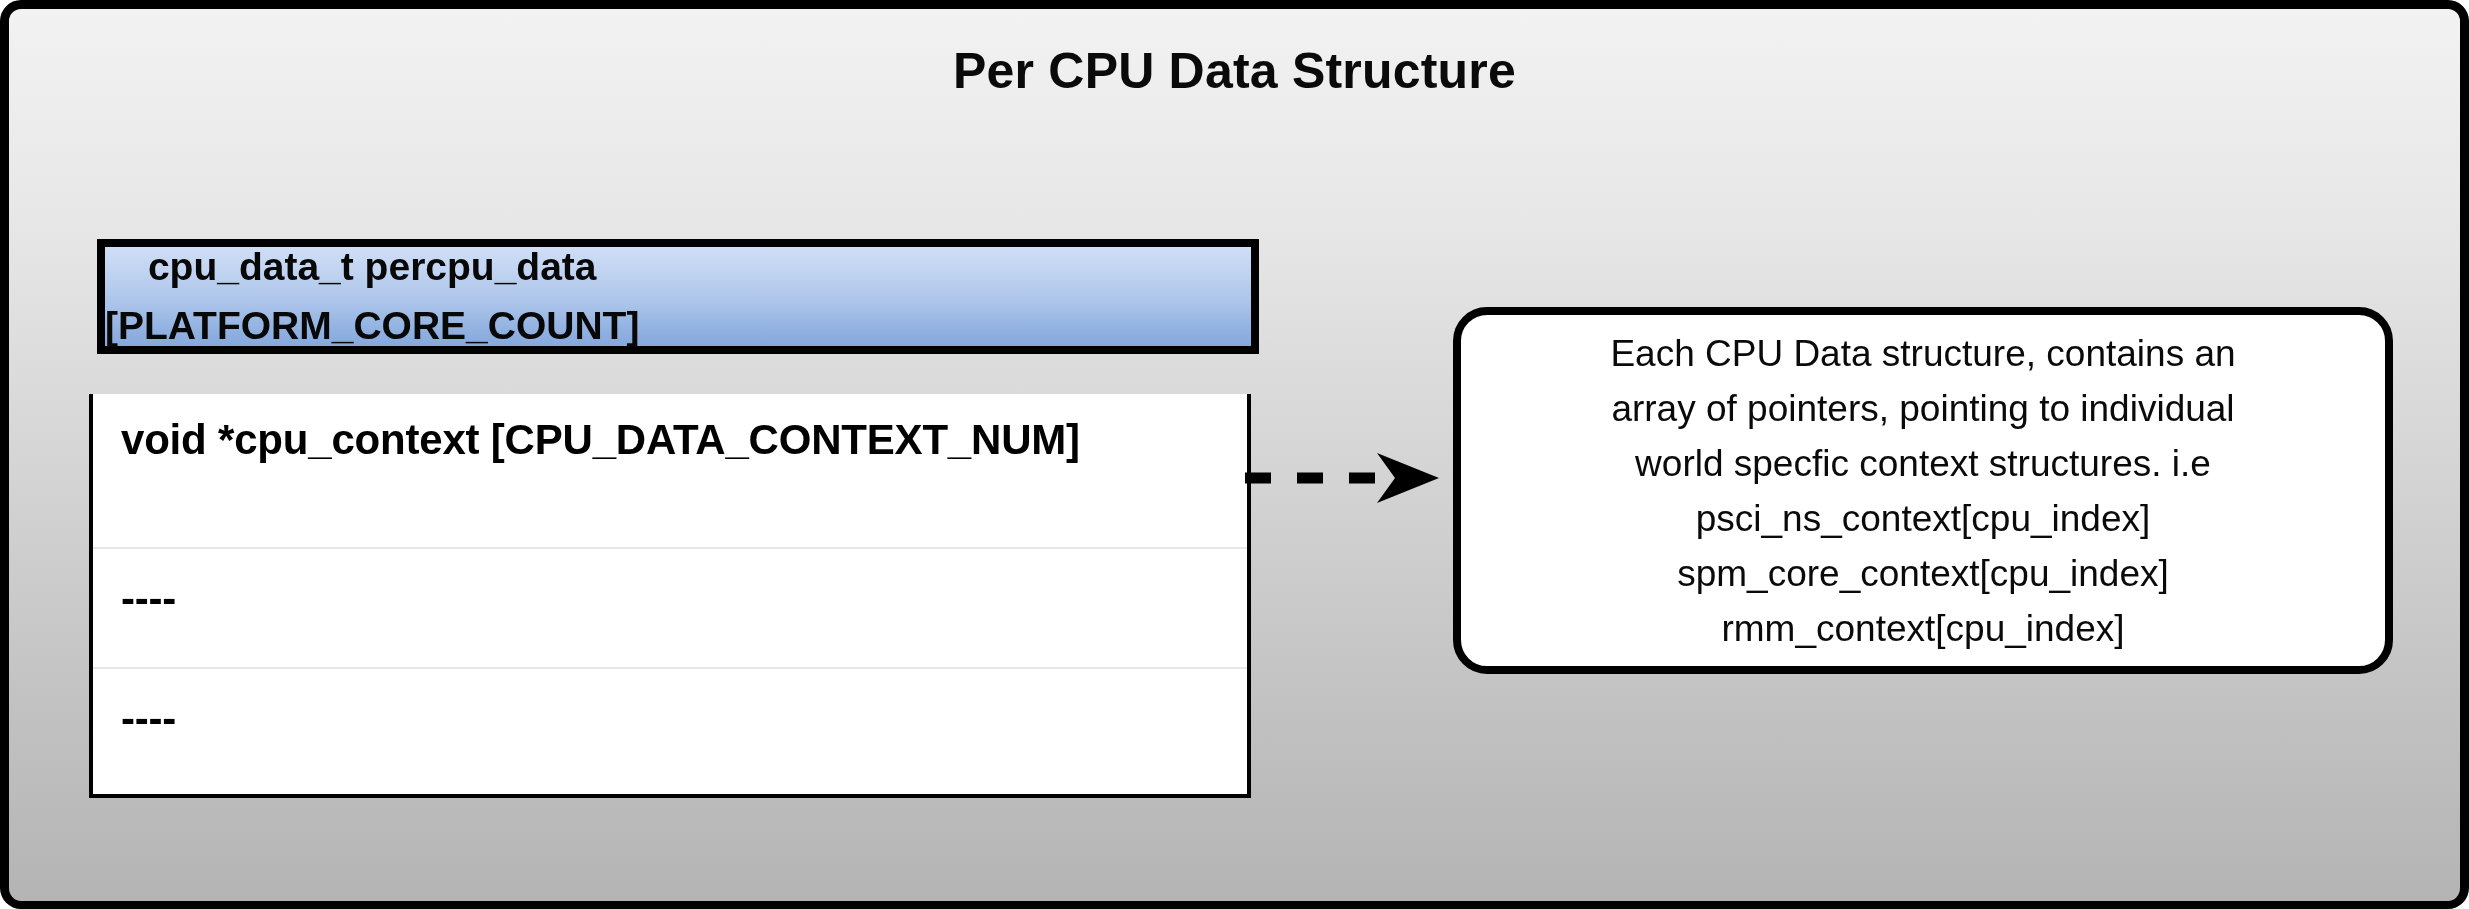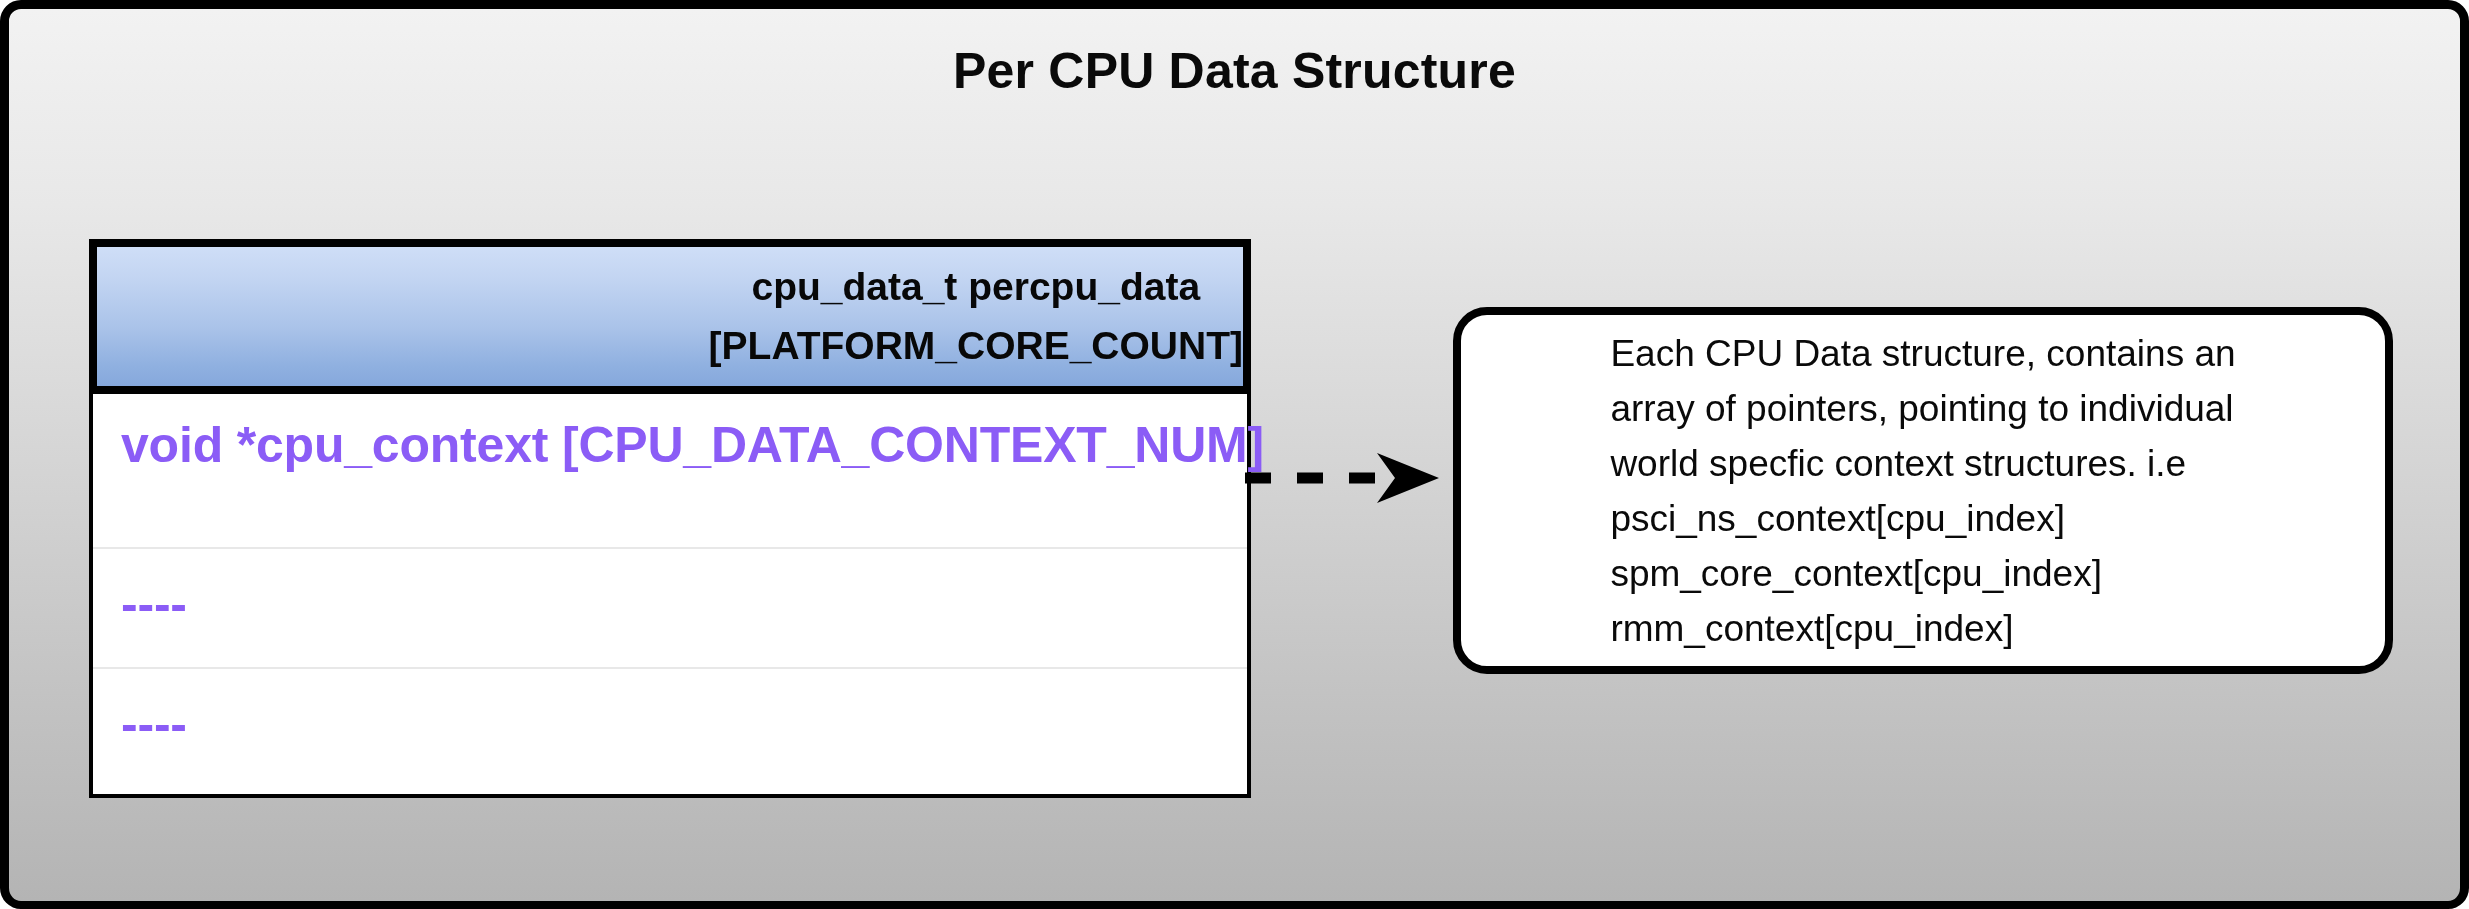--- a/index.html
+++ b/index.html
@@ -43,30 +43,30 @@
     position: absolute;
     left: 80px;
     top: 230px;
     width: 1162px;
     height: 559px;
     box-sizing: border-box;
   }
 
   #struct-header {
     position: absolute;
-    left: 0;
+    left: 8px;
     top: 0;
     width: 1162px;
-    height: 155px;
+    height: 115px;
     box-sizing: border-box;
     border: 8px solid #000000;
     background: linear-gradient(to bottom, #cfdef7 0%, #c3d5f2 22%, #aac3e9 58%, #8fb0e0 86%, #86a8dc 100%);
     display: flex;
     align-items: center;
-    justify-content: flex-end;
+    justify-content: flex-start;
   }
 
   #struct-header-text {
     font-family: "Liberation Sans", sans-serif;
     font-size: 39px;
     font-weight: bold;
     color: #080808;
     text-align: center;
     line-height: 59px;
     white-space: pre-line;
@@ -93,23 +93,23 @@
 
   .struct-row + .struct-row {
     border-top: 2px solid #e8e8e8;
   }
 
   .struct-row-label {
     position: absolute;
     left: 28px;
     top: 22px;
     font-family: "Liberation Sans", sans-serif;
-    font-size: 50px;
+    font-size: 42px;
     font-weight: bold;
-    color: #8b5cf6;
+    color: #000000;
     white-space: nowrap;
     letter-spacing: -0.2px;
   }
 
   .struct-row.r1 { height: 153px; }
   .struct-row.r2 { height: 120px; }
   .struct-row.r3 { height: 127px; }
 
   .struct-row.r2 .struct-row-label,
   .struct-row.r3 .struct-row-label { top: 26px; }
@@ -137,20 +137,21 @@
     display: flex;
     align-items: center;
     justify-content: center;
   }
 
   #callout-text {
     font-family: "Liberation Sans", sans-serif;
     font-size: 37px;
     font-weight: normal;
     color: #0a0a0a;
+    text-align: center;
     line-height: 55px;
     white-space: pre-line;
     padding: 0 18px;
   }
 </style>
 </head>
 <body>
 
 <div id="canvas">
 

